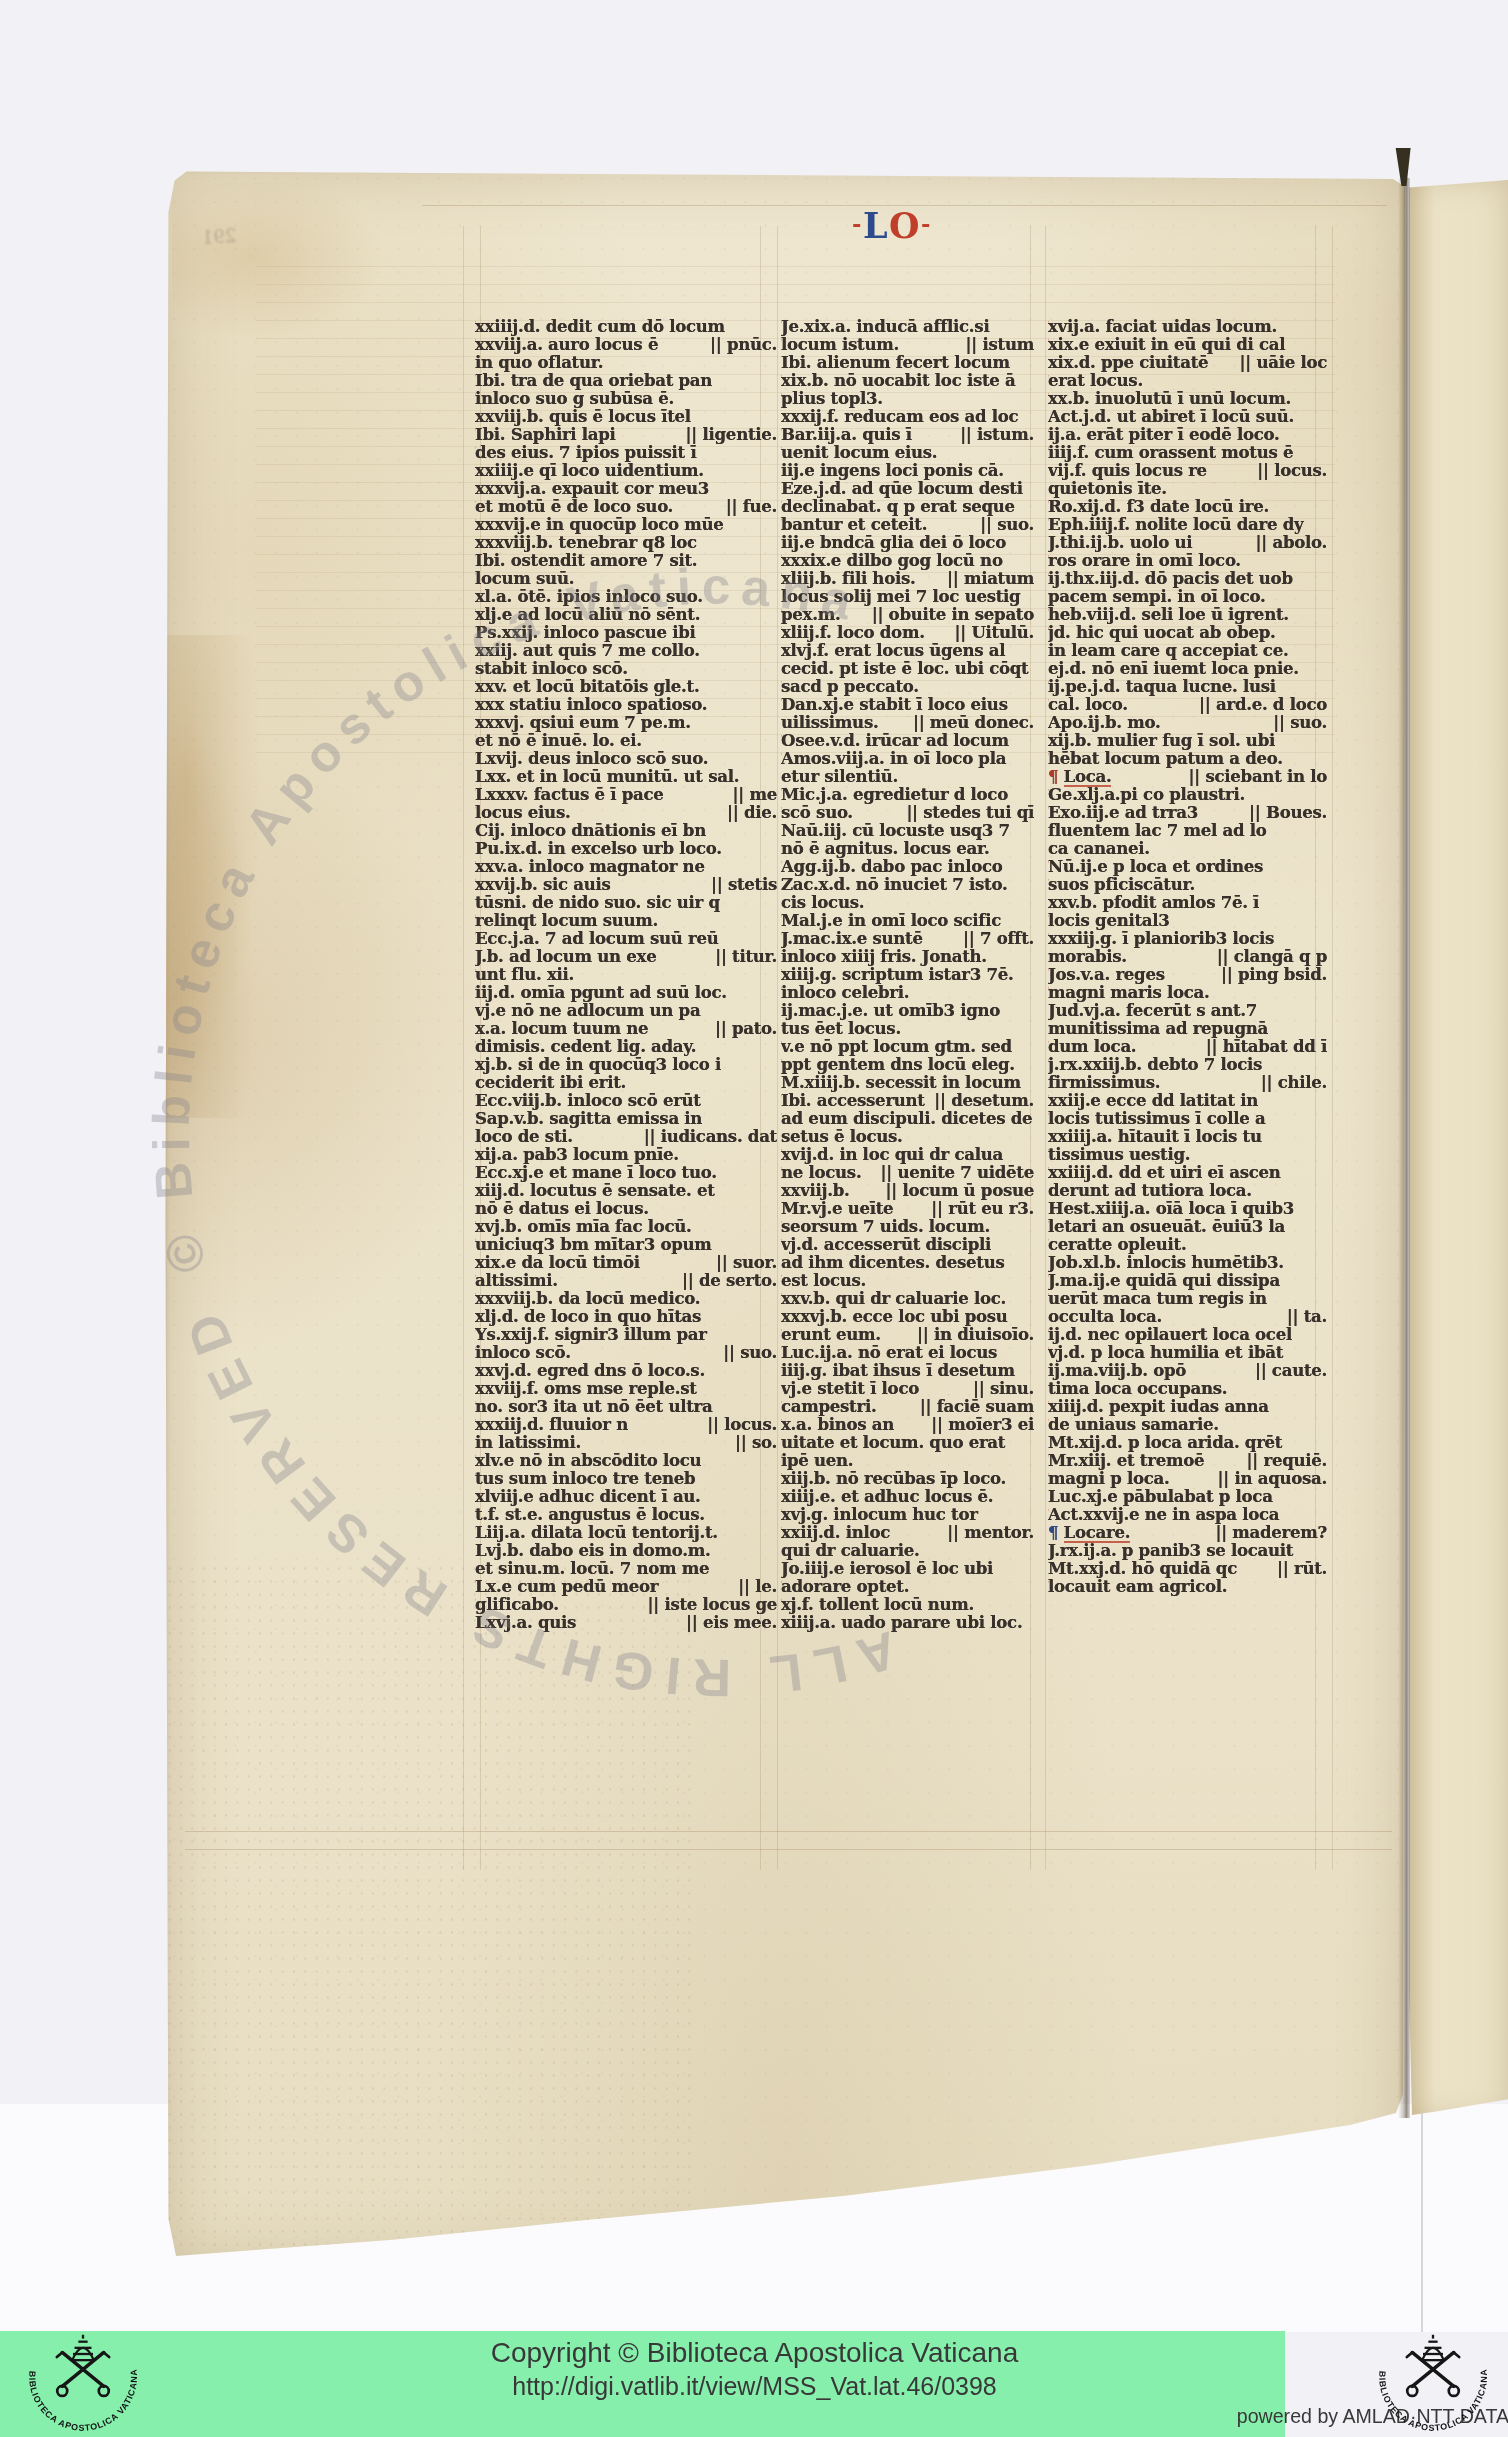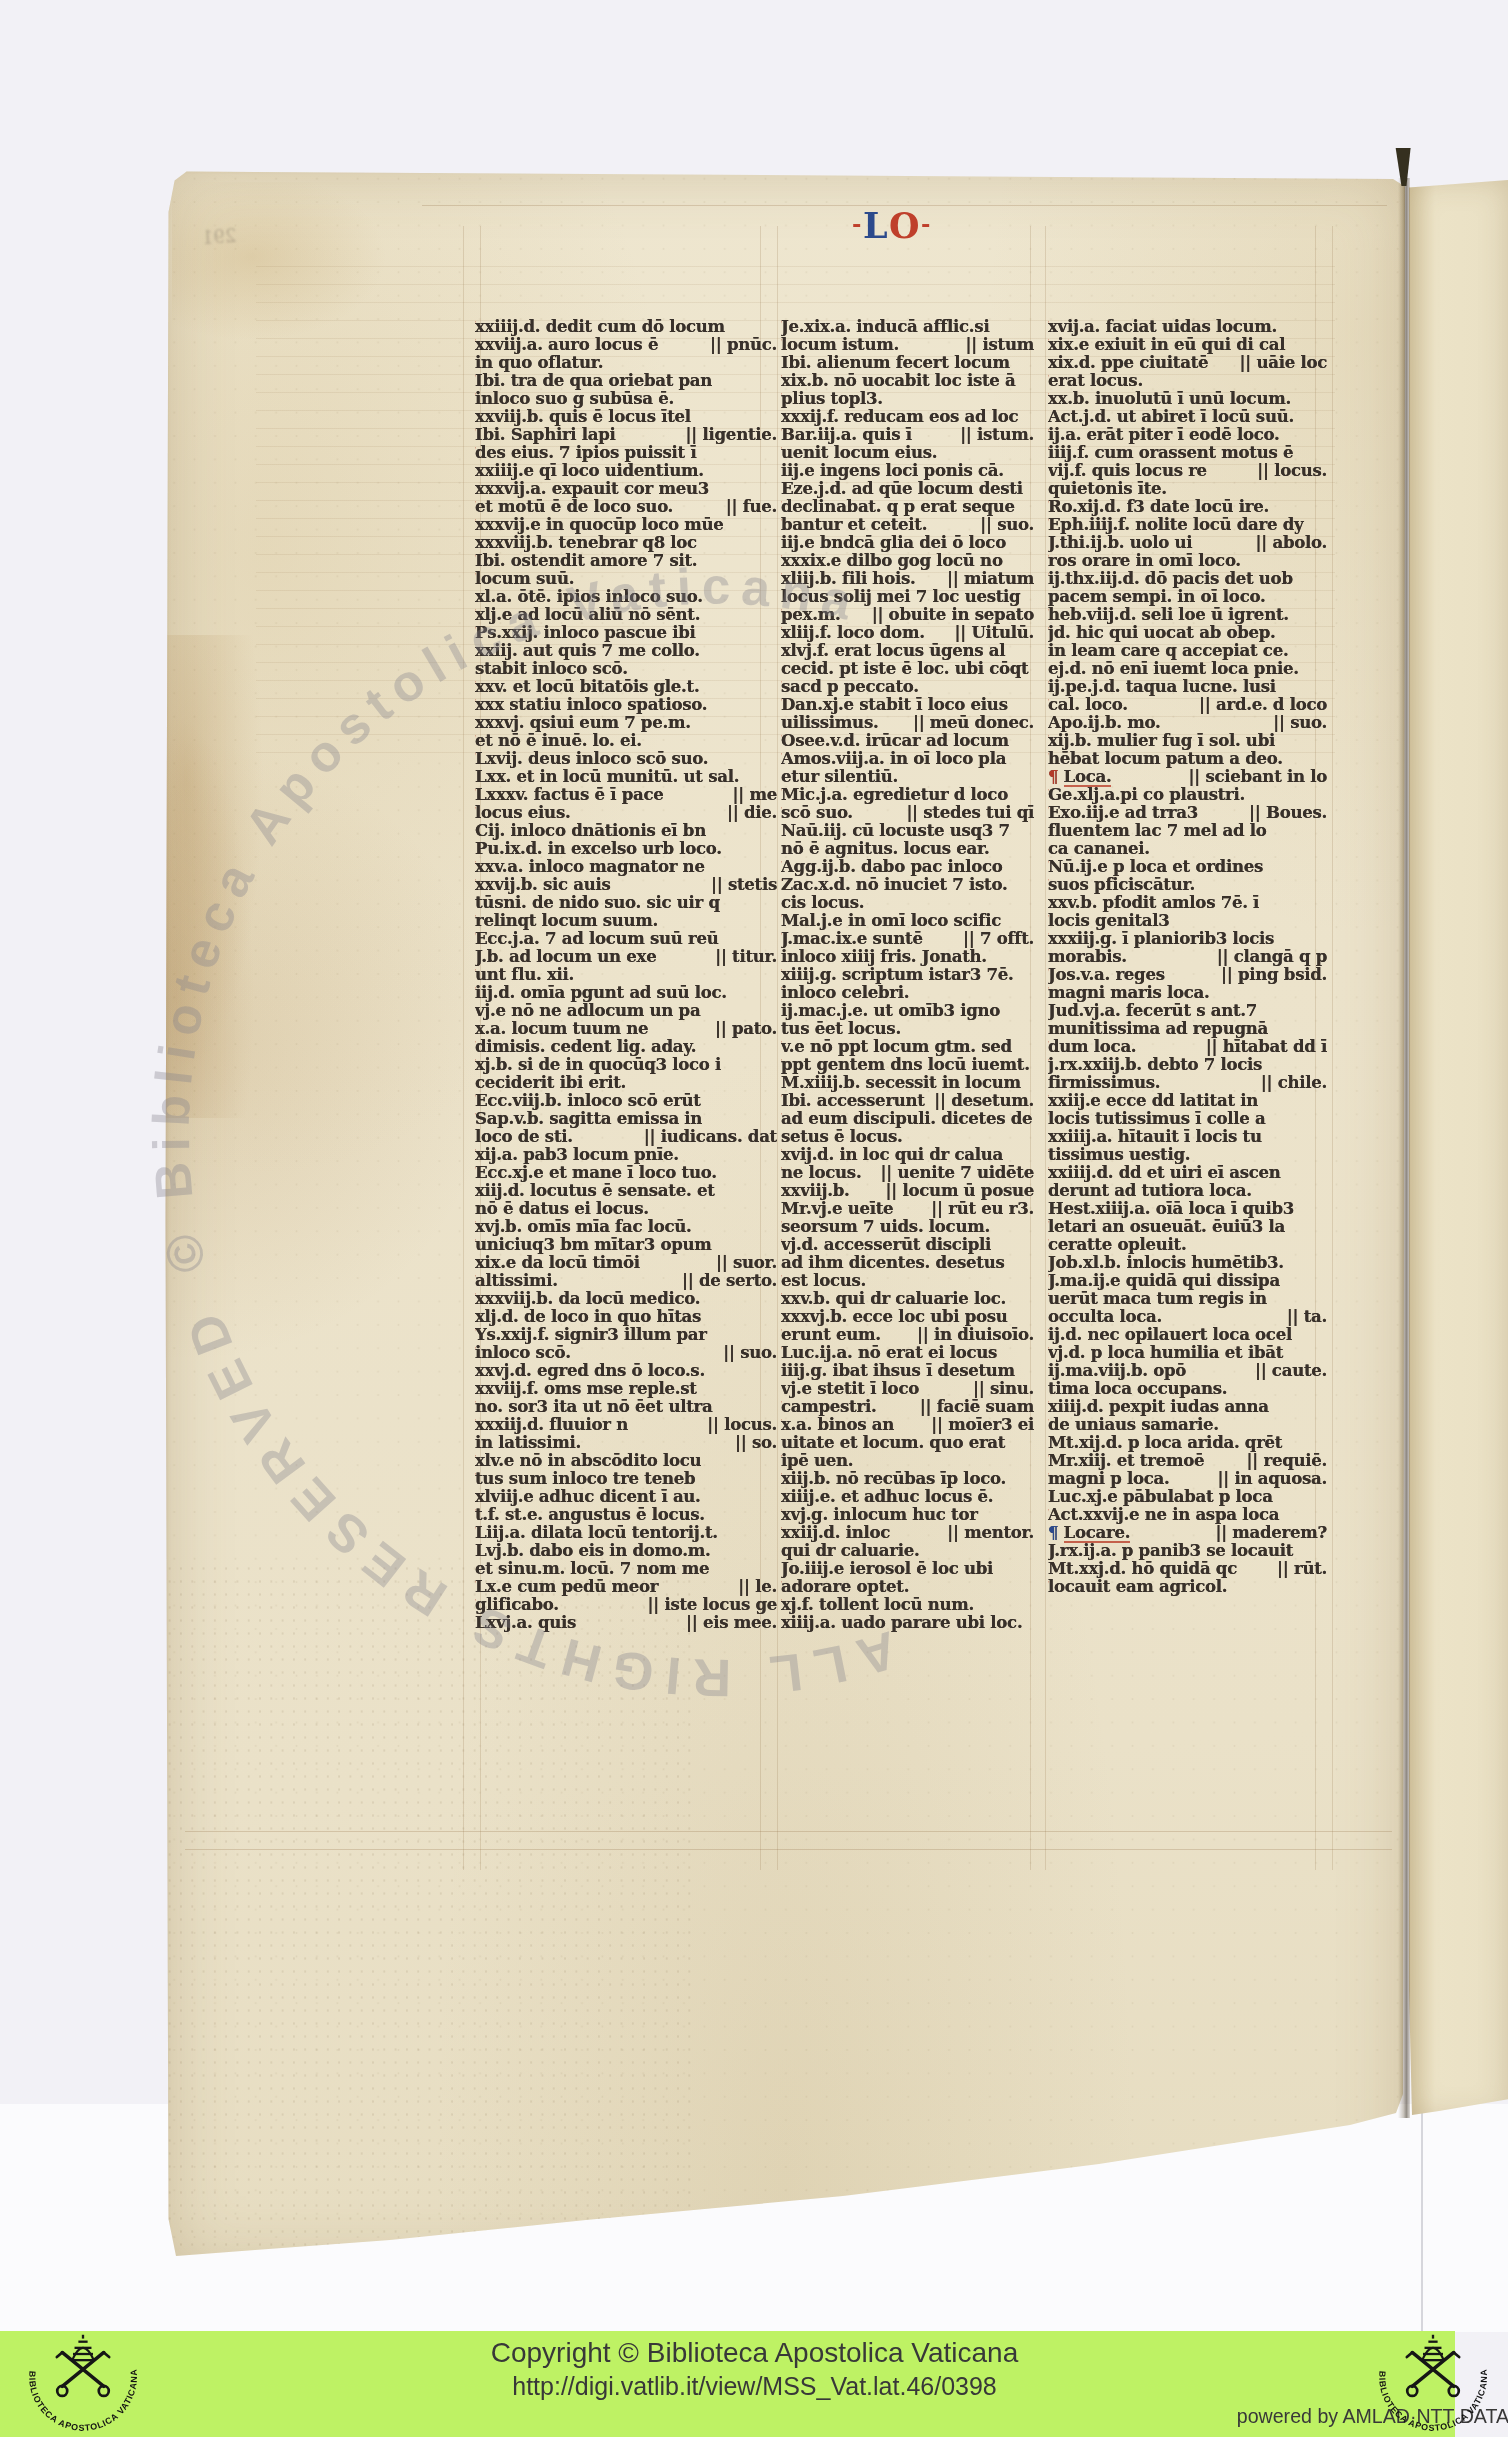--- a/index.html
+++ b/index.html
@@ -72,21 +72,21 @@
   .pilcrow{font-weight:bold;margin-right:5.3px;}
   .pilcrow.red{color:#b33a28;}
   .pilcrow.blue{color:#2c4a8c;}
   .rubric-word{border-bottom:2.3px solid rgba(186,64,44,.8);margin-right:7.5px;}
 
   
   .watermark{position:absolute;left:0;top:0;z-index:6;pointer-events:none;opacity:.34;}
   .watermark text{fill:#84828c;font-family:"Liberation Sans",sans-serif;font-weight:bold;}
 
   
-  .footer{position:absolute;left:0;top:2331px;width:1455px;height:107px;background:#bef264;z-index:7;
+  .footer{position:absolute;left:0;top:2331px;width:1285px;height:107px;background:#86efac;z-index:7;
         font-family:"Liberation Sans",sans-serif;color:#383838;}
   .footer .line1{position:absolute;left:0;width:1509px;top:6px;text-align:center;font-size:28px;}
   .footer .line2{position:absolute;left:0;width:1509px;top:41px;text-align:center;font-size:25px;}
   .footer .line3{position:absolute;left:0;width:1509px;top:74px;text-align:right;font-size:19.6px;}
   .logo{position:absolute;top:2334px;width:132px;height:100px;z-index:8;}
   .logo.left{left:16.6px;}
   .logo.right{left:1367px;}
 </style>
 </head>
 <body>
@@ -234,21 +234,21 @@
       <div class="ms-line redtouch"><span>Zac.x.d. nō inuciet 7 isto.</span></div>
       <div class="ms-line"><span>cis locus.</span></div>
       <div class="ms-line redtouch"><span>Mal.j.e in omī loco scific</span></div>
       <div class="ms-line redtouch"><span>J.mac.ix.e suntē</span><span class="seg-right">|| 7 offt.</span></div>
       <div class="ms-line"><span>inloco xiiij fris. Jonath.</span></div>
       <div class="ms-line redtouch"><span>xiiij.g. scriptum istar3 7ē.</span></div>
       <div class="ms-line redtouch"><span>inloco celebri.</span></div>
       <div class="ms-line"><span>ij.mac.j.e. ut omīb3 igno</span></div>
       <div class="ms-line"><span>tus ēet locus.</span></div>
       <div class="ms-line redtouch"><span>v.e nō ppt locum gtm. sed</span></div>
-      <div class="ms-line redtouch"><span>ppt gentem dns locū iuemt.</span></div>
+      <div class="ms-line redtouch"><span>ppt gentem dns locū eleg.</span></div>
       <div class="ms-line"><span>M.xiiij.b. secessit in locum</span></div>
       <div class="ms-line redtouch"><span>Ibi. accesserunt</span><span class="seg-right">|| desetum.</span></div>
       <div class="ms-line redtouch"><span>ad eum discipuli. dicetes de</span></div>
       <div class="ms-line"><span>setus ē locus.</span></div>
       <div class="ms-line redtouch"><span>xvij.d. in loc qui dr calua</span></div>
       <div class="ms-line redtouch"><span>ne locus.</span><span class="seg-right">|| uenite 7 uidēte</span></div>
       <div class="ms-line"><span>xxviij.b.</span><span class="seg-right">|| locum ū posue</span></div>
       <div class="ms-line"><span>Mr.vj.e ueīte</span><span class="seg-right">|| rūt eu r3.</span></div>
       <div class="ms-line redtouch"><span>seorsum 7 uids. locum.</span></div>
       <div class="ms-line redtouch"><span>vj.d. accesserūt discipli</span></div>

